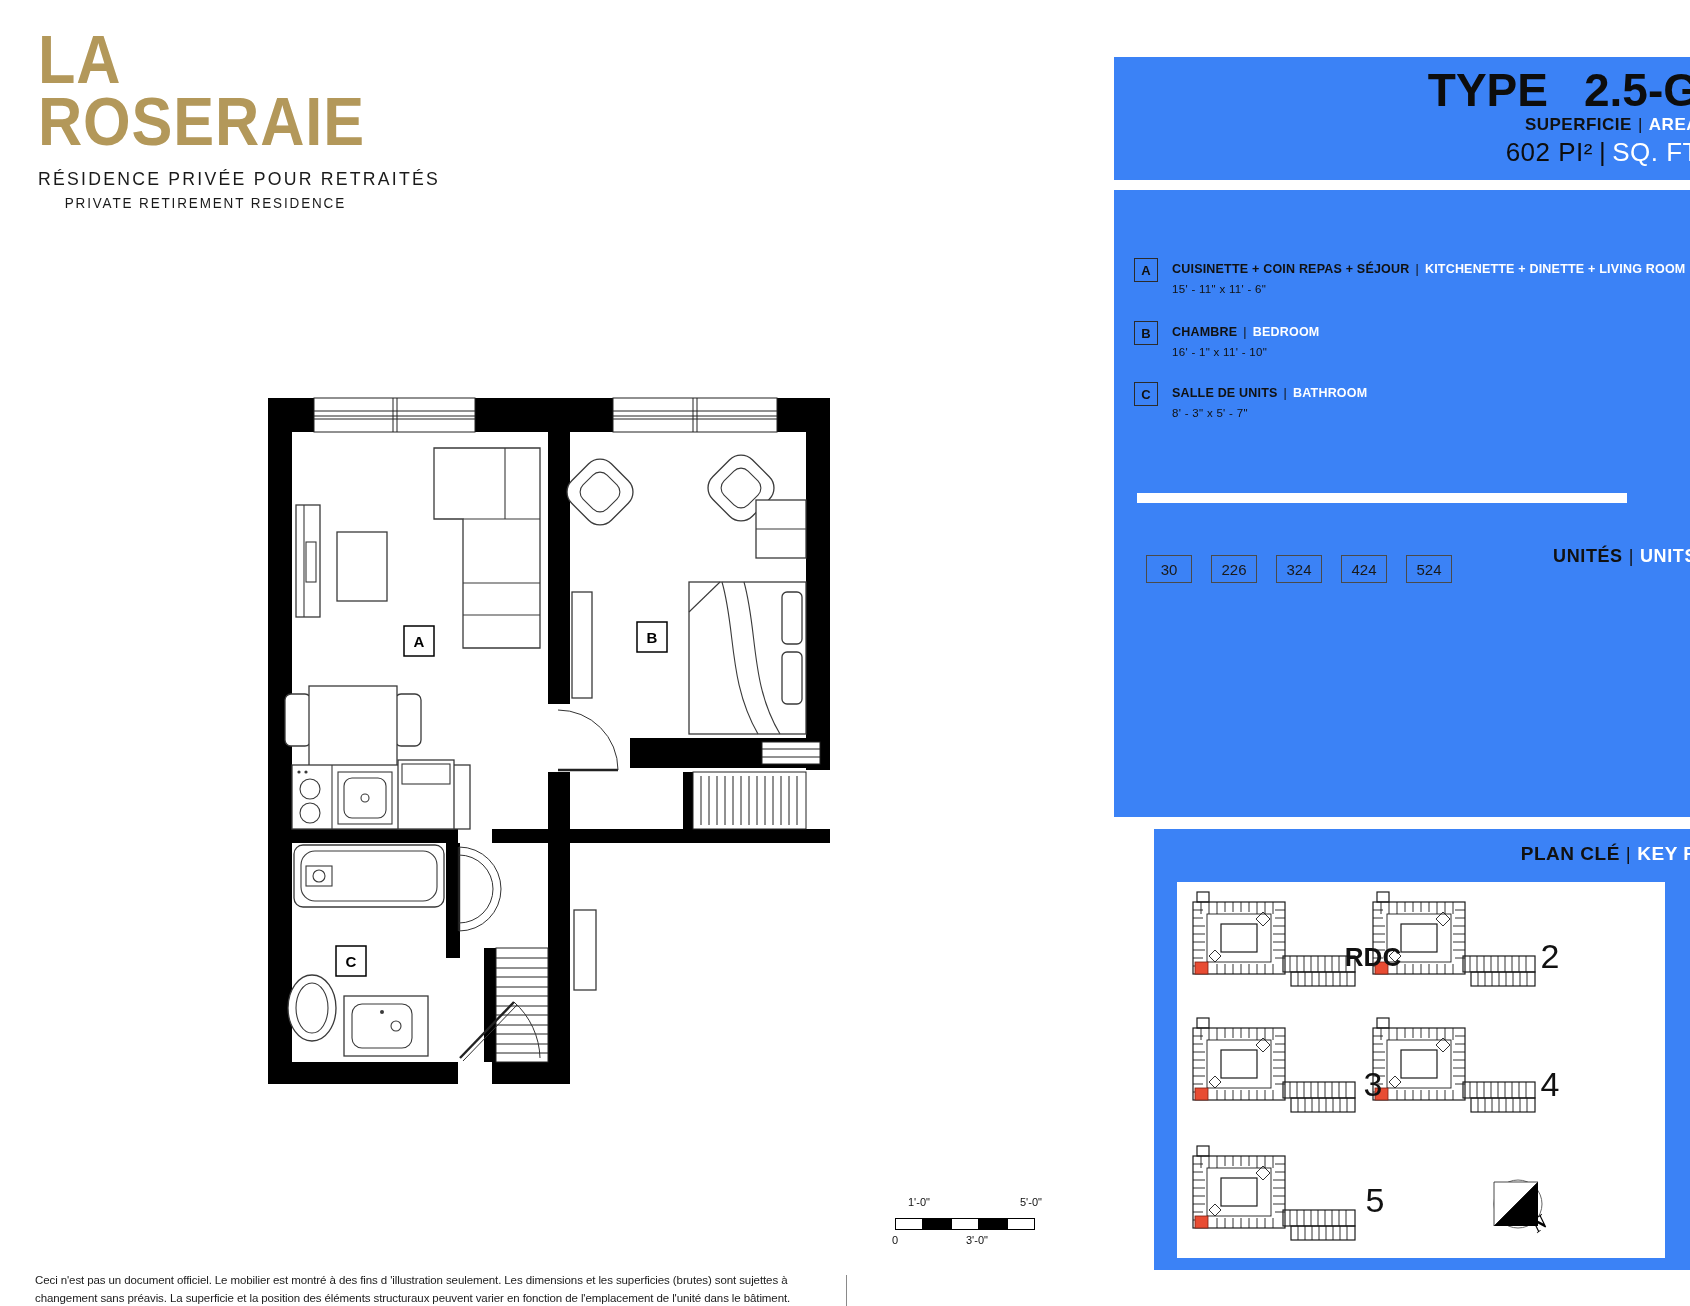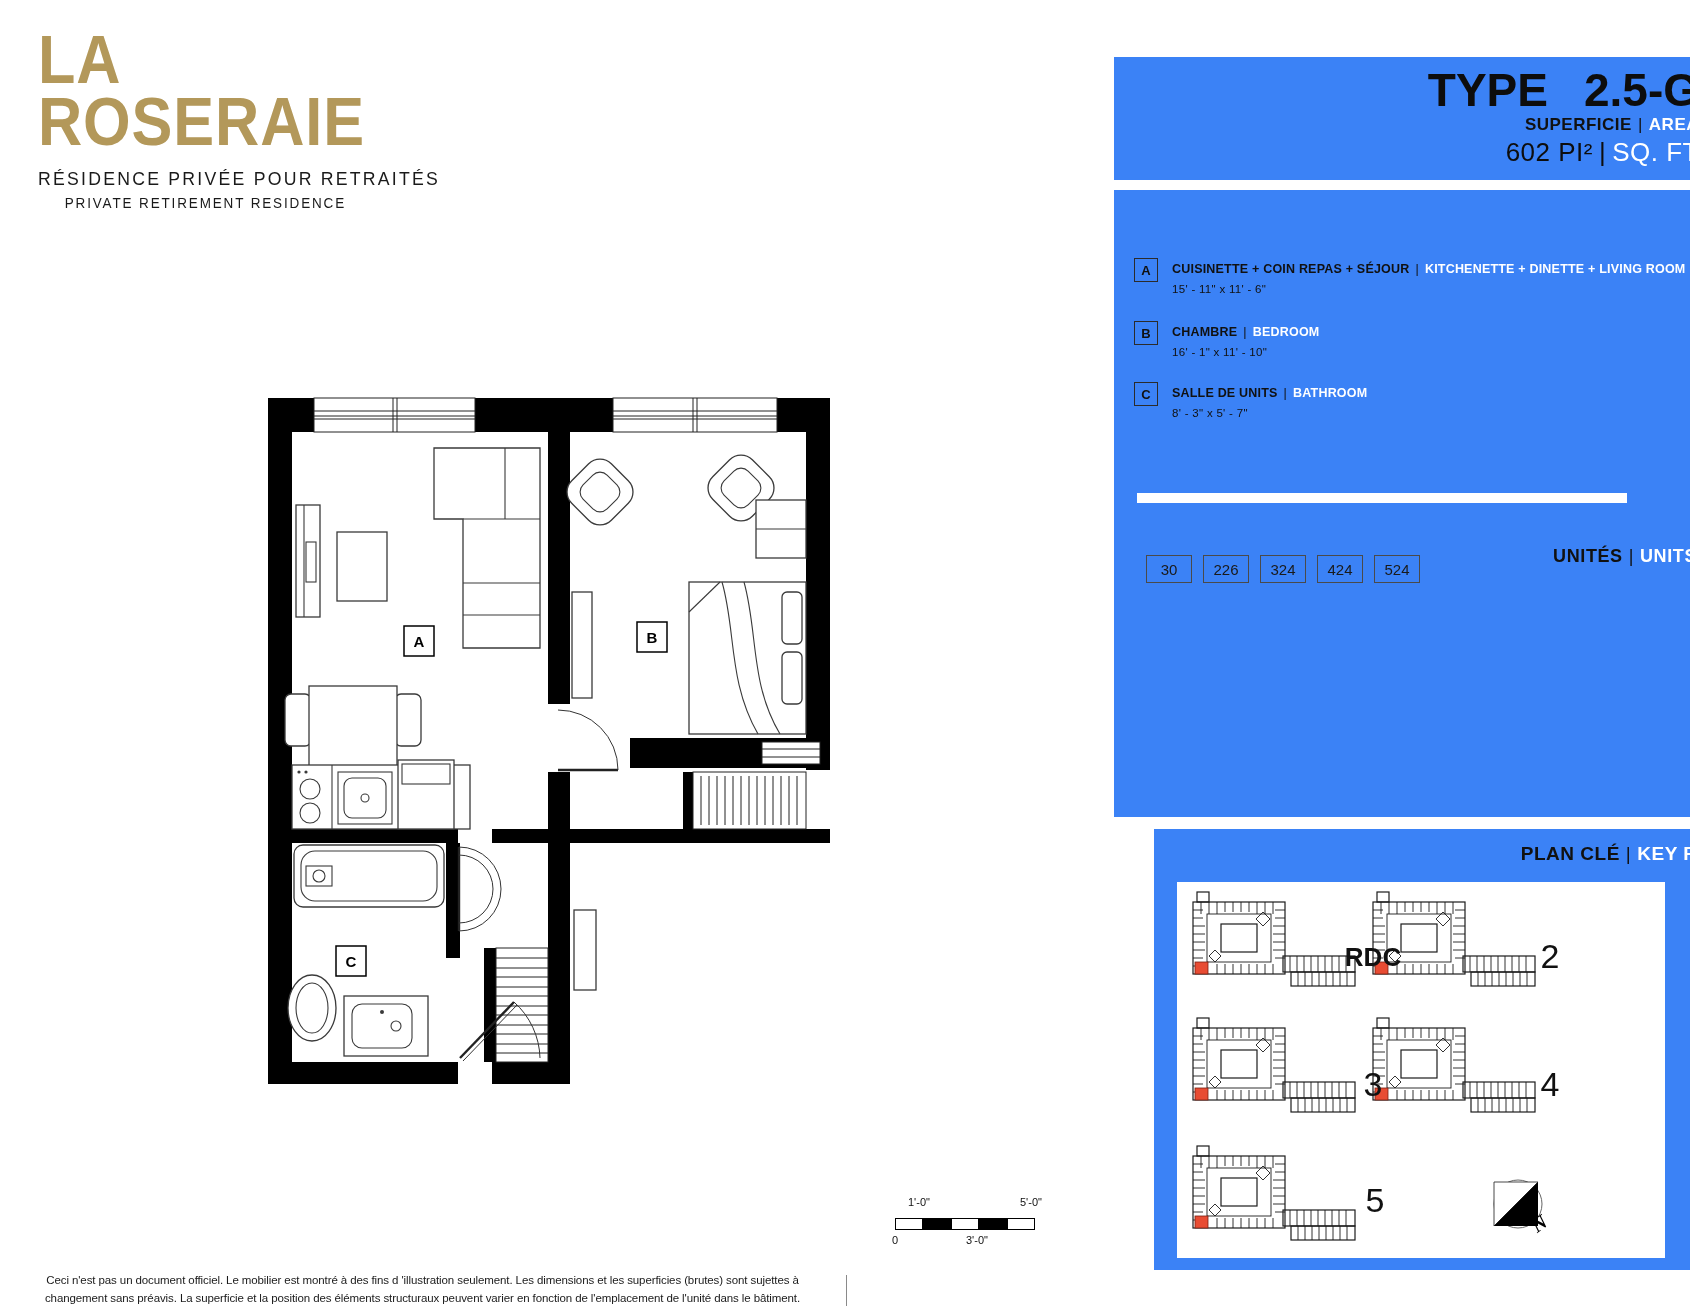--- a/index.html
+++ b/index.html
@@ -29,35 +29,35 @@
   .pipe{padding:0 6px;font-weight:normal;}
 
   .lrow{position:absolute;left:20px;display:flex;gap:14px;align-items:flex-start;}
   .lbox{width:22px;height:22px;border:1.5px solid #2b2b2b;display:flex;align-items:center;justify-content:center;
         font-size:13px;font-weight:bold;flex:0 0 auto;background:transparent;}
   .ltitle{font-size:12.5px;font-weight:bold;letter-spacing:.2px;white-space:nowrap;padding-top:4px;}
   .ldims{font-size:11.5px;margin-top:7px;font-weight:normal;letter-spacing:.3px;}
 
   .units-bar{position:absolute;left:23px;top:303px;width:490px;height:10px;background:#fff;}
   .units-row{position:absolute;right:24px;top:320px;font-size:18px;font-weight:bold;letter-spacing:.6px;margin-top:36px;}
-  .unit-chips{position:absolute;left:32px;top:365px;display:flex;gap:11px;}
+  .unit-chips{position:absolute;left:32px;top:365px;display:flex;gap:19px;}
   .chip{width:44px;height:26px;border:1px solid #4a4a4a;display:flex;align-items:center;justify-content:center;
         font-size:15px;color:#1a1a1a;}
 
   .keyplan-title{position:absolute;right:24px;top:14px;font-size:19px;font-weight:bold;letter-spacing:.5px;}
   .keyplan-box{position:absolute;left:23px;top:53px;width:488px;height:376px;background:#fff;}
 
   
   .scalebar{left:880px;top:1196px;width:180px;height:58px;font-size:11px;color:#111;}
   .sb-seg{position:absolute;top:22px;height:12px;border:1px solid #000;box-sizing:border-box;}
   .sb-lab{position:absolute;white-space:nowrap;}
 
   
   .foot{font-size:11.5px;line-height:17.5px;color:#1a1a1a;letter-spacing:-0.1px;}
-  .foot-fr{left:35px;top:1272px;width:775px;text-align:center;}
+  .foot-fr{left:35px;top:1272px;width:775px;}
   .foot-en{left:868px;top:1272px;width:800px;}
   .foot-div{left:846px;top:1275px;width:1px;height:35px;background:#8a8a8a;}
 
   
   .furn{fill:#fff;stroke:#3a3a3a;stroke-width:1.3;}
   .furnln{fill:none;stroke:#3a3a3a;stroke-width:1.1;}
   .thin{fill:none;stroke:#222;stroke-width:1;}
   .door{fill:none;stroke:#333;stroke-width:1;}
   .leaf{stroke:#222;stroke-width:2.4;}
   .wall{fill:#000;stroke:none;}

